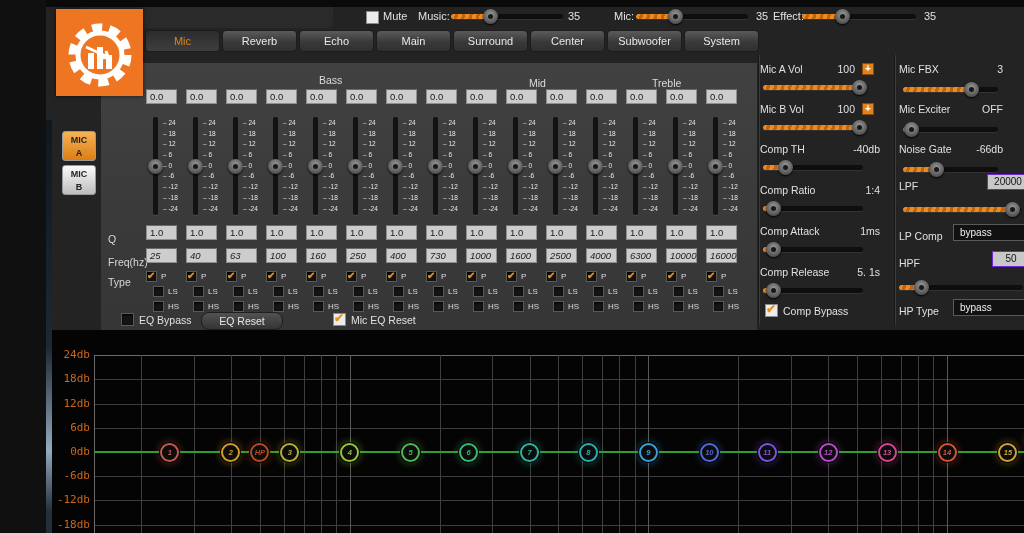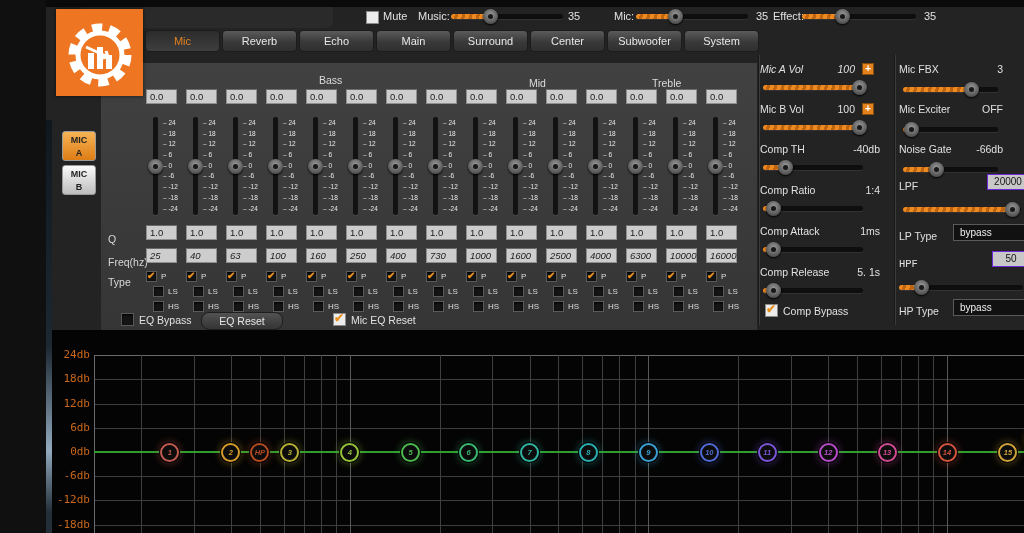--- a/index.html
+++ b/index.html
@@ -715,21 +715,21 @@
   </div>
 
   <div class="abs mic-btn mic-a" style="line-height:13px; white-space:pre-wrap; width:34px;">MIC<br>A</div>
   <div class="abs mic-btn mic-b">MIC<br>B</div>
 
   <div class="abs divider" style="left:712px"></div>
   <div class="abs divider" style="left:848px"></div>
 
   <div class="abs" id="comp" style="left:714px;top:0;width:126px;height:330px">
       <div class="rp-row" style="top: 62px;">
-        <div class="rp-lblrow" style="width: 114px; font-style: italic;">
+        <div class="rp-lblrow" style="width: 114px;">
           <span class="lab">Mic A Vol</span>
           <span class="val">100</span>
           <span class="plus">+</span>
         </div>
         <div class="hs" style="position: absolute; left: 3px; top: 18px; width: 100px;">
           <div class="hs-track"></div>
           <div class="hs-fill" style="width: 96%;"></div>
           <div class="hs-knob" style="left: calc(96% - 7px);"></div>
         </div>
       </div>
@@ -827,25 +827,25 @@
           <div class="hs-track"></div>
           <div class="hs-fill" style="width: 35%;"></div>
           <div class="hs-knob" style="left: calc(35% - 7px);"></div>
         </div>
       </div>
       <div class="rp-row" style="top: 176px;"><span style="color: rgb(224, 224, 224); font-size: 10.5px;">LPF</span><div class="vbox2" style="left: 88px; top: -2px; width: 42px;">20000</div><div class="hs" style="position: absolute; left: 4px; top: 26px; width: 118px;">
           <div class="hs-track"></div>
           <div class="hs-fill" style="width: 92%;"></div>
           <div class="hs-knob" style="left: calc(92% - 7px);"></div>
         </div></div>
-      <div class="rp-row" style="top: 226px;"><span style="color: rgb(224, 224, 224); font-size: 10.5px;">LP Type</span><div class="dd" style="left: 54px; top: -2px; width: 92px;">
+      <div class="rp-row" style="top: 226px;"><span style="color: rgb(224, 224, 224); font-size: 10.5px;">LP Comp</span><div class="dd" style="left: 54px; top: -2px; width: 92px;">
           <span class="dd-val">bypass</span>
           <div class="dd-btn">▼</div>
         </div></div>
-      <div class="rp-row" style="top: 253px;"><span style="color: rgb(224, 224, 224); font-size: 10.5px; font-family: Liberation Mono, monospace;">HPF</span><div class="vbox2" style="left: 93px; top: -2px; width: 38px;">50</div><div class="hs" style="position: absolute; left: 0px; top: 27px; width: 124px;">
+      <div class="rp-row" style="top: 253px;"><span style="color: rgb(224, 224, 224); font-size: 10.5px;">HPF</span><div class="vbox2" style="left: 93px; top: -2px; width: 38px;">50</div><div class="hs" style="position: absolute; left: 0px; top: 27px; width: 124px;">
           <div class="hs-track"></div>
           <div class="hs-fill" style="width: 18%;"></div>
           <div class="hs-knob" style="left: calc(18% - 7px);"></div>
         </div></div>
       <div class="rp-row" style="top: 301px;"><span style="color: rgb(224, 224, 224); font-size: 10.5px;">HP Type</span><div class="dd" style="left: 54px; top: -2px; width: 92px;">
           <span class="dd-val">bypass</span>
           <div class="dd-btn">▼</div>
         </div></div>
     </div>
 

